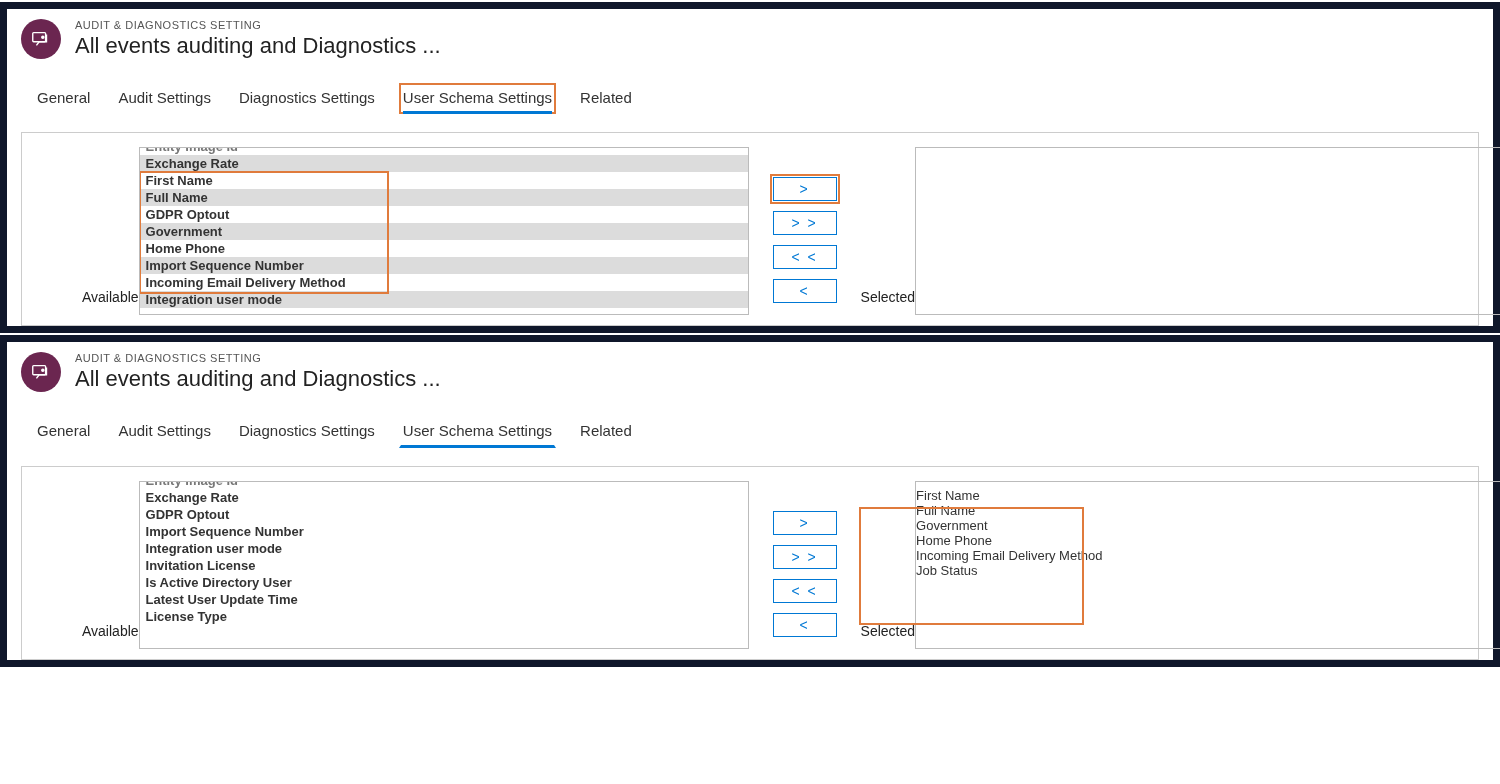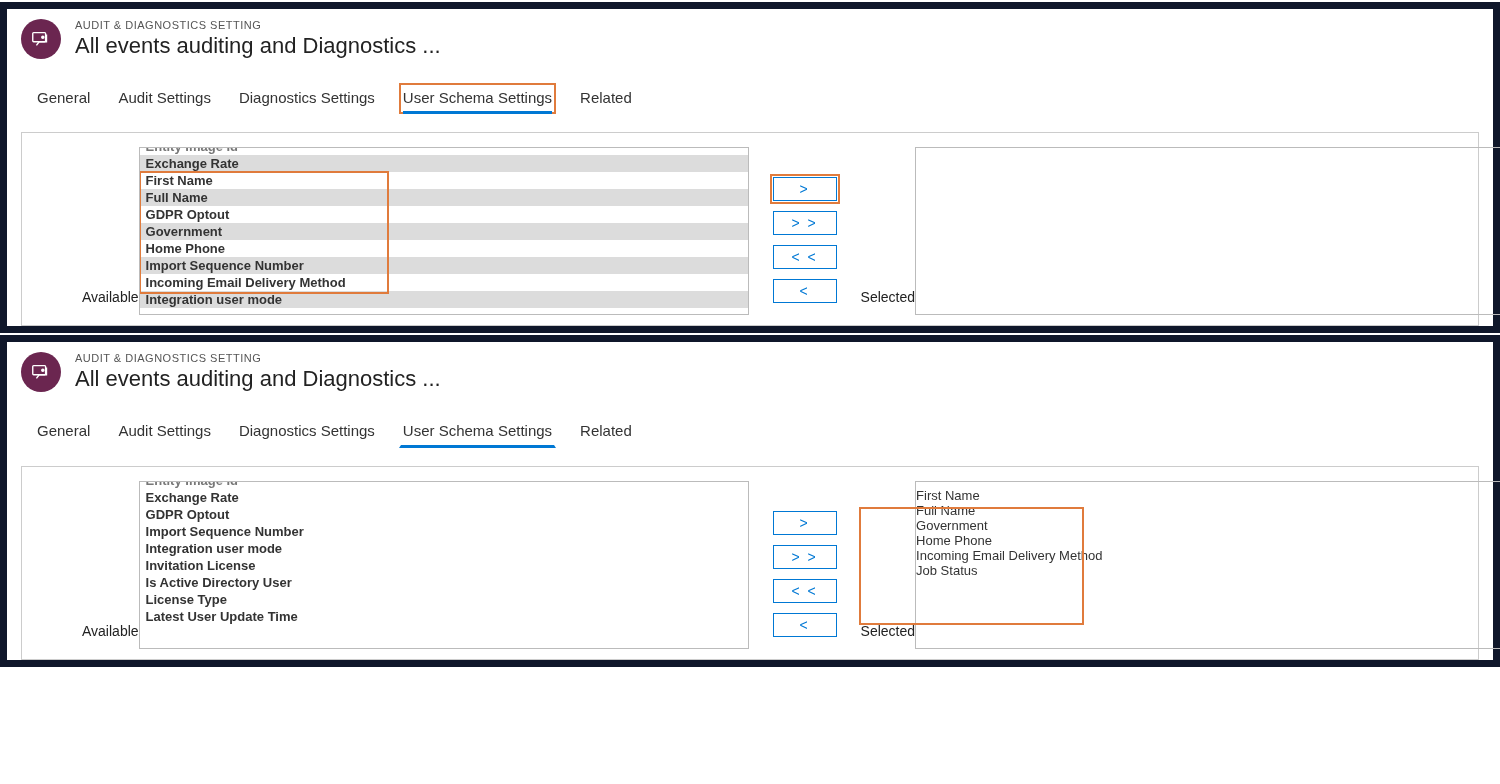--- a/index.html
+++ b/index.html
@@ -160,22 +160,22 @@
       <div class="col">
         <div class="col-label">Available</div>
         <div class="listbox">
           <div class="item cutoff">Entity Image Id</div>
           <div class="item">Exchange Rate</div>
           <div class="item">GDPR Optout</div>
           <div class="item">Import Sequence Number</div>
           <div class="item">Integration user mode</div>
           <div class="item">Invitation License</div>
           <div class="item">Is Active Directory User</div>
+          <div class="item">Latest User Update Time</div>
           <div class="item">License Type</div>
-          <div class="item">Latest User Update Time</div>
         </div>
       </div>
 
       <div class="movers">
         <div class="mover-btn">&gt;</div>
         <div class="mover-btn">&gt; &gt;</div>
         <div class="mover-btn">&lt; &lt;</div>
         <div class="mover-btn">&lt;</div>
       </div>
 

